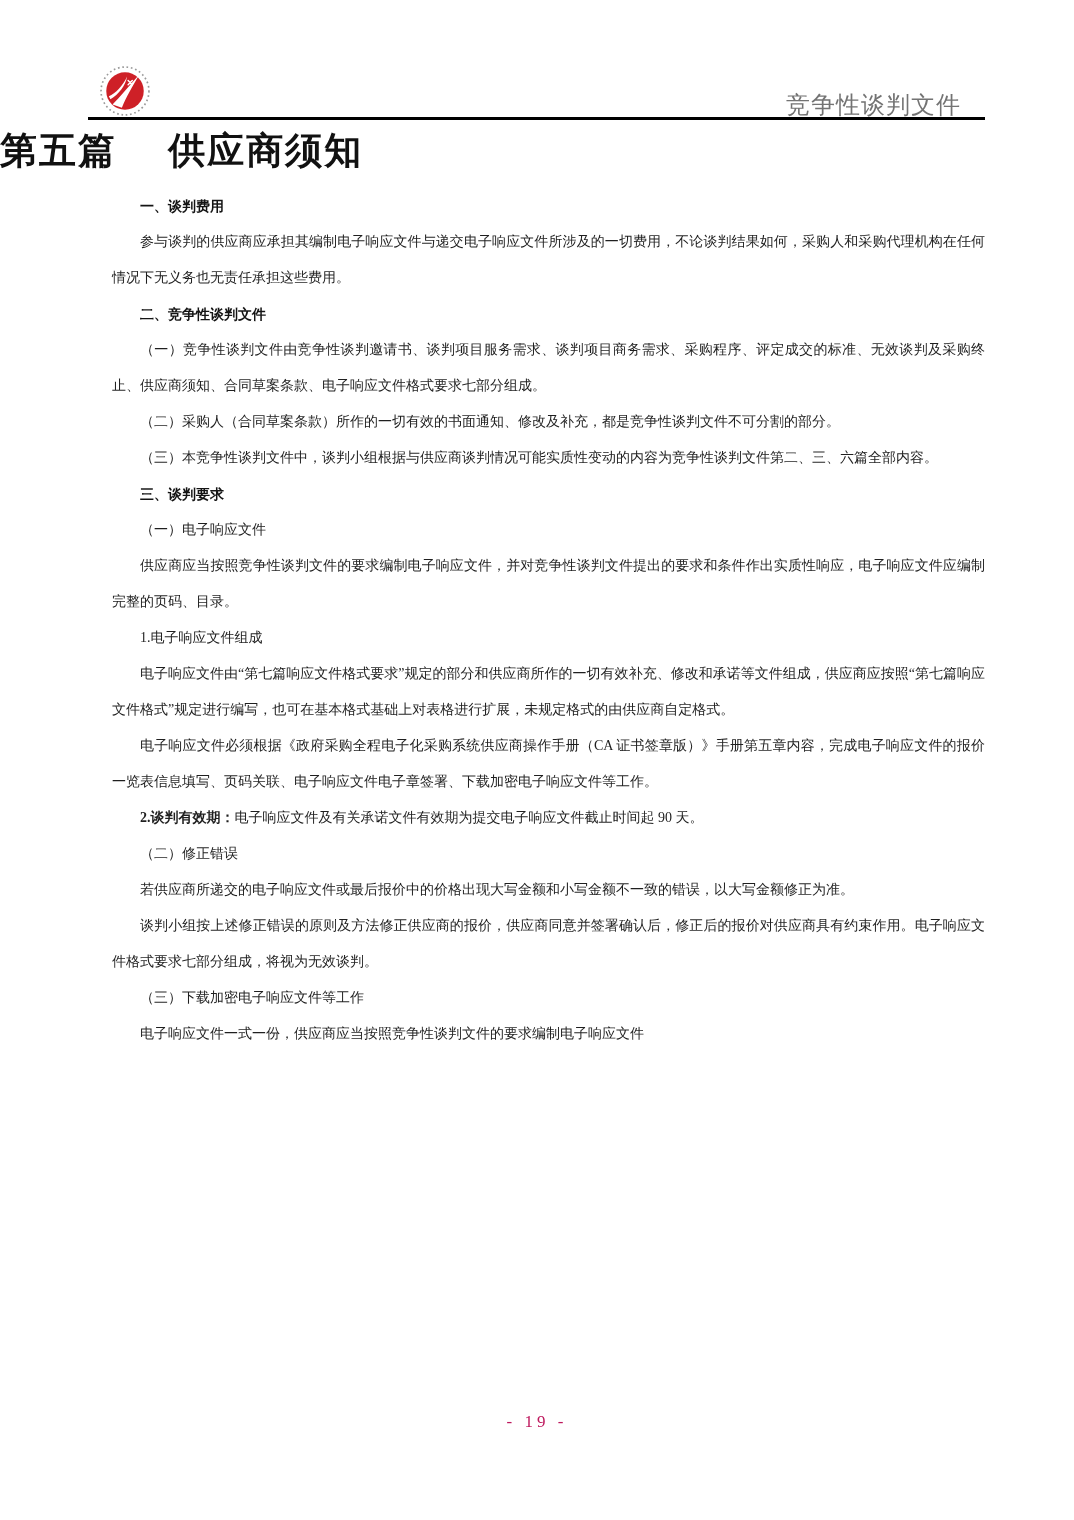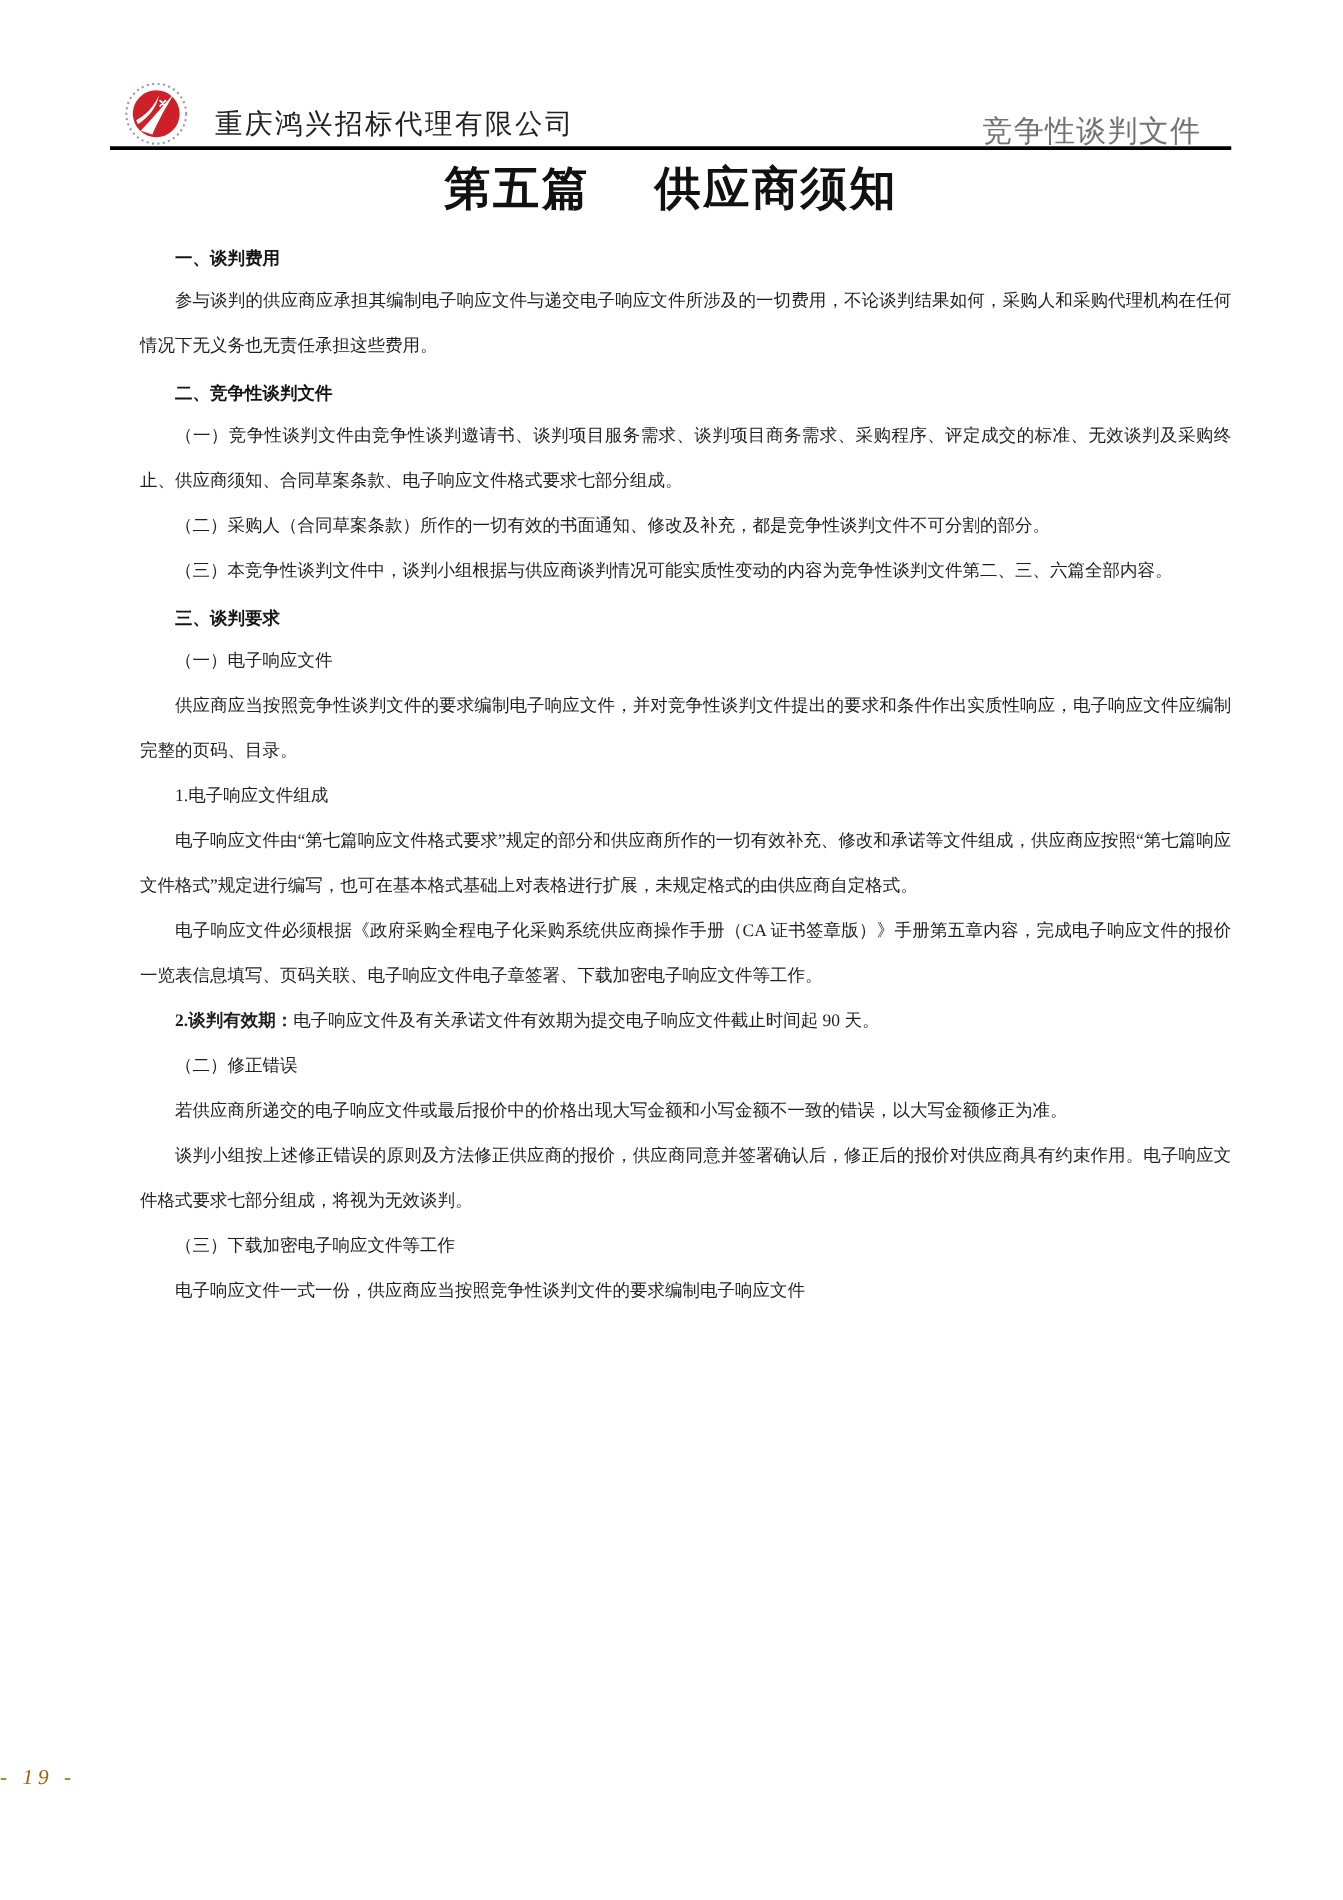--- a/index.html
+++ b/index.html
@@ -50,21 +50,20 @@
     color: #737373;
     white-space: nowrap;
   }
 
   
   .page-title {
     position: absolute;
     left: 0;
     top: 126px;
     width: 100%;
-    text-align: center;
     font-family: "Liberation Sans", "DejaVu Sans", sans-serif;
     font-weight: bold;
     font-size: 37px;
     letter-spacing: 2px;
     color: #111;
   }
 
   
   .content {
     position: absolute;
@@ -83,40 +82,39 @@
     color: #141414;
   }
   .para b { font-weight: bold; }
 
   
   .footer {
     position: absolute;
     left: 0;
     top: 1412px;
     width: 100%;
+    text-align: center;
     font-size: 17px;
     letter-spacing: 4px;
-    color: #a16207;
-    font-style: italic;
+    color: #be185d;
   }
 </style>
 </head>
 <body>
 
 <div class="page">
 
   <div class="header">
     <svg class="logo" viewBox="0 0 48 48" xmlns="http://www.w3.org/2000/svg">
       <circle cx="24" cy="24" r="23" fill="none" stroke="#9a9a9a" stroke-width="1.6" stroke-dasharray="1.6 2.6"></circle>
       <circle cx="24" cy="24" r="18" fill="#ce2027"></circle>
       <path d="M12 37 C19 30 29 18 38 8 C31 20 25 30 21 40 Z" fill="#ffffff"></path>
       <path d="M8.5 29 C15 26 22 19 26 10 C24.5 19 18 27 10 32 Z" fill="#ffffff"></path>
       <path d="M27 14 l4 4 M31 14 l-4 4" stroke="#ffffff" stroke-width="1.4" stroke-linecap="round"></path>
     </svg>
-    <span class="company-name">重庆鸿兴招标代理有限公司</span>
     <span class="doc-type">竞争性谈判文件</span>
   </div>
 
   <div class="page-title">第五篇　 供应商须知</div>
 
   <div class="content">
       <div class="para heading">一、谈判费用</div>
       <div class="para body">参与谈判的供应商应承担其编制电子响应文件与递交电子响应文件所涉及的一切费用，不论谈判结果如何，采购人和采购代理机构在任何情况下无义务也无责任承担这些费用。</div>
       <div class="para heading">二、竞争性谈判文件</div>
       <div class="para body">（一）竞争性谈判文件由竞争性谈判邀请书、谈判项目服务需求、谈判项目商务需求、采购程序、评定成交的标准、无效谈判及采购终止、供应商须知、合同草案条款、电子响应文件格式要求七部分组成。</div>

